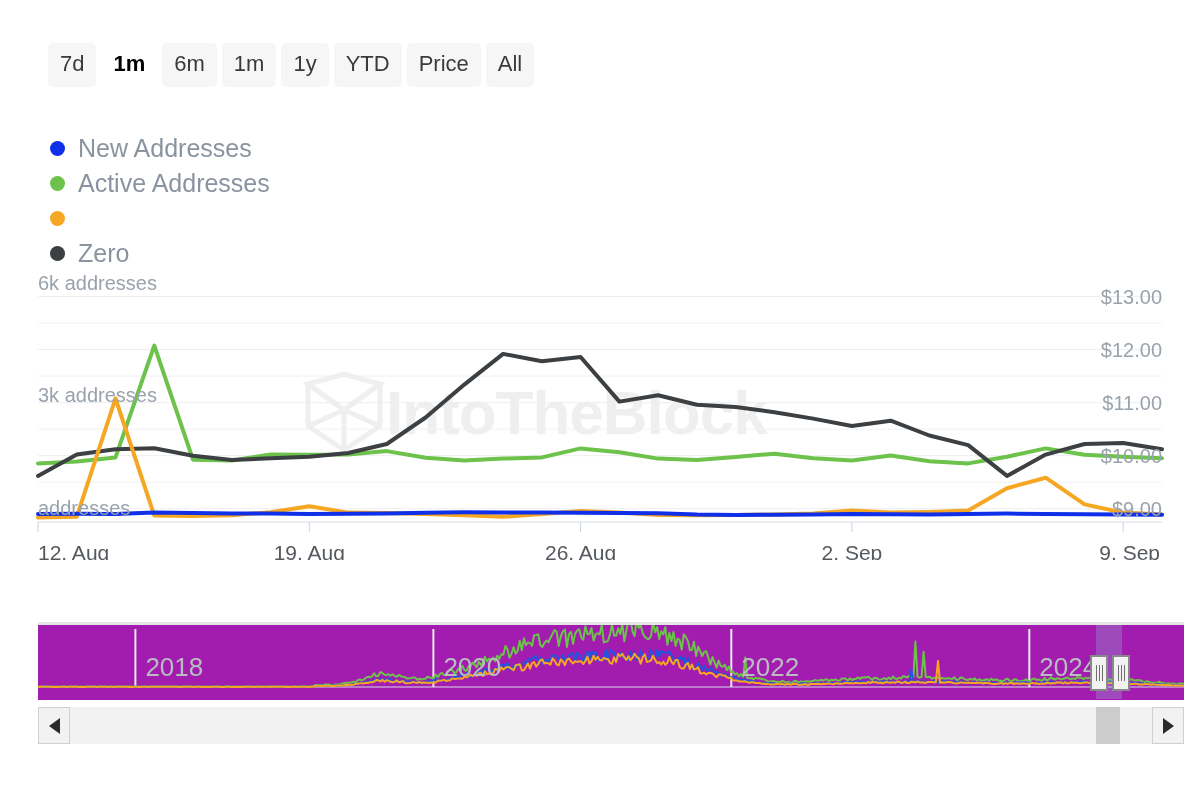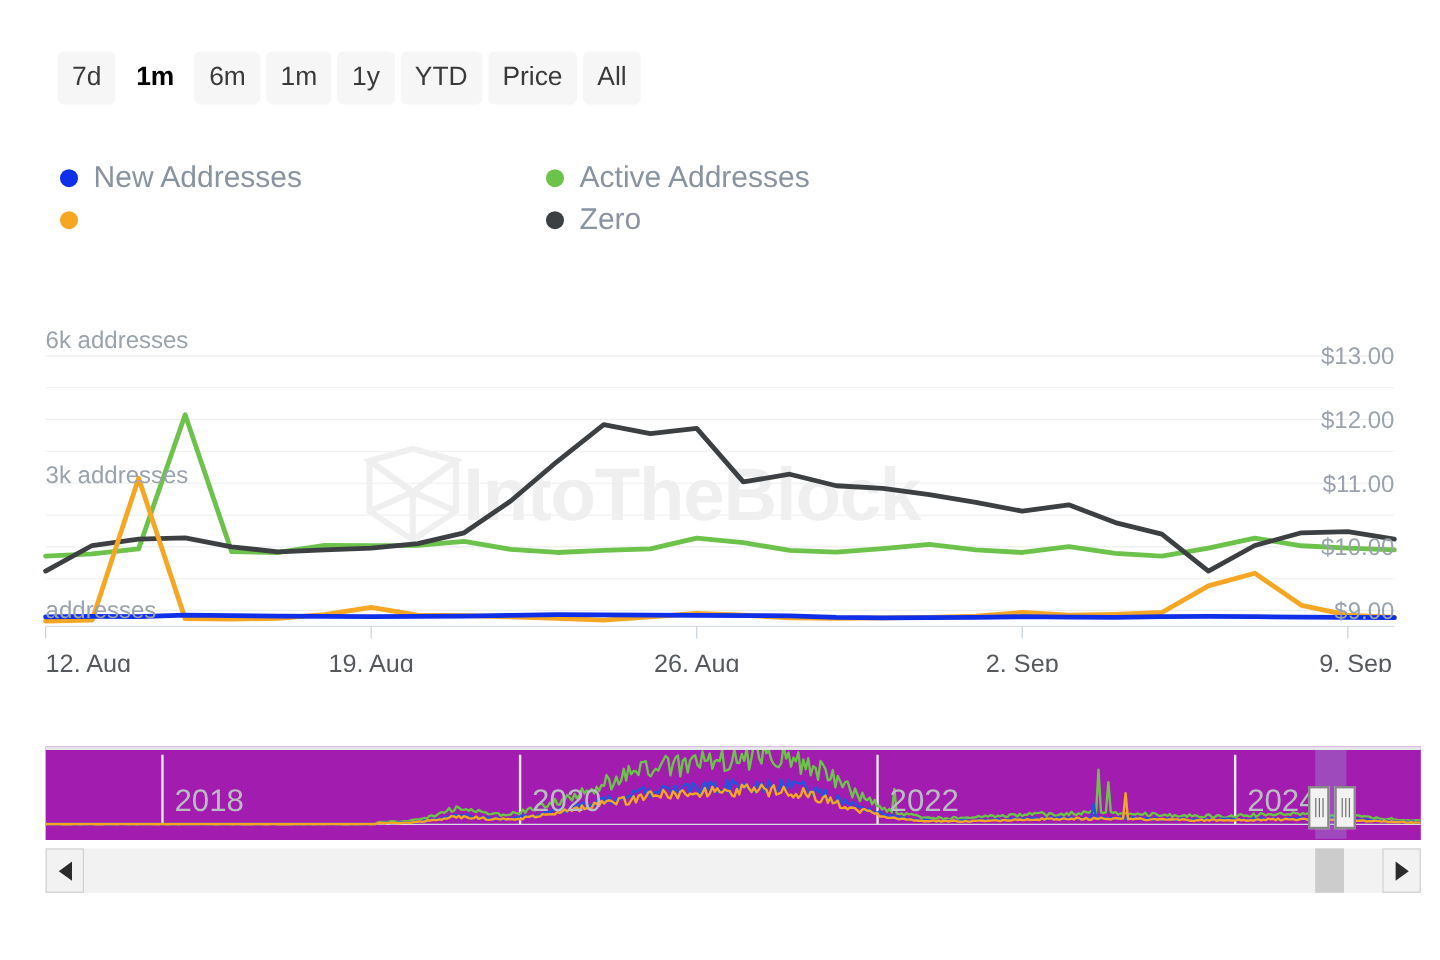--- a/index.html
+++ b/index.html
@@ -33,21 +33,21 @@
     background: #ffffff;
     color: #000000;
     font-weight: bold;
     text-align: center;
   }
 
   
   #legend {
     position: absolute; left: 50px; top: 131px;
     width: 760px;
-    display: flex; flex-wrap: wrap;
+    display: flex; flex-wrap: wrap; flex-direction: column;
   }
   .legend-item {
     display: flex; align-items: center;
     height: 35px;
     cursor: pointer;
   }
   .legend-item.col-a { width: 405px; }
   .legend-item.col-b { width: 340px; }
   .legend-dot {
     width: 15px; height: 15px; border-radius: 50%;

